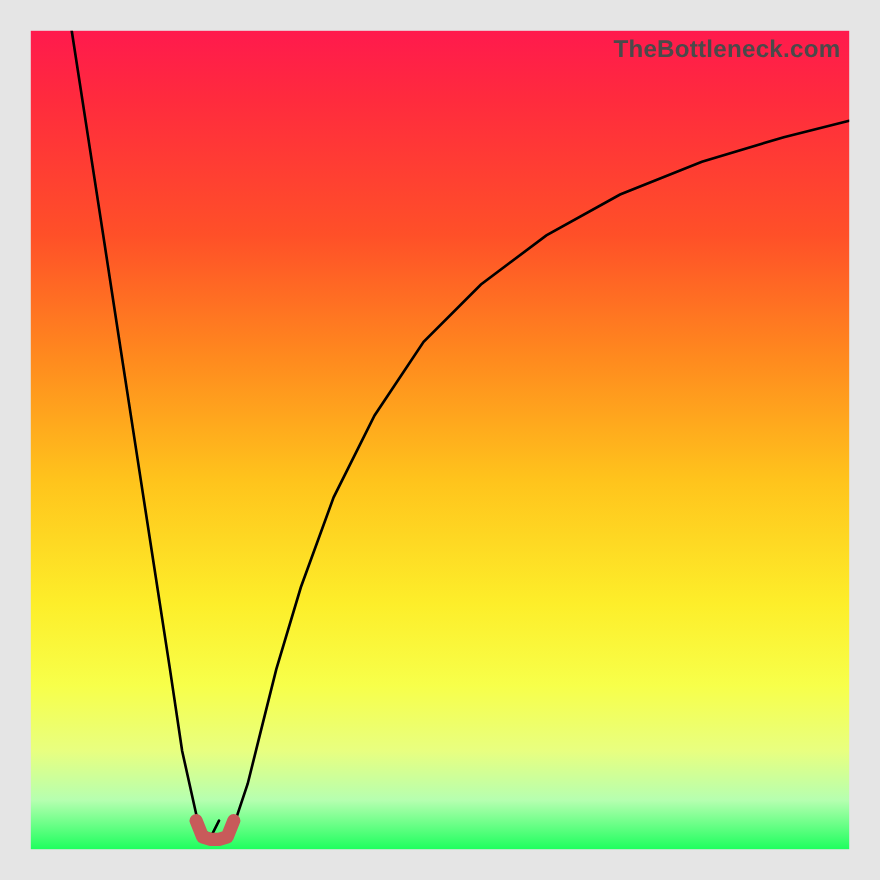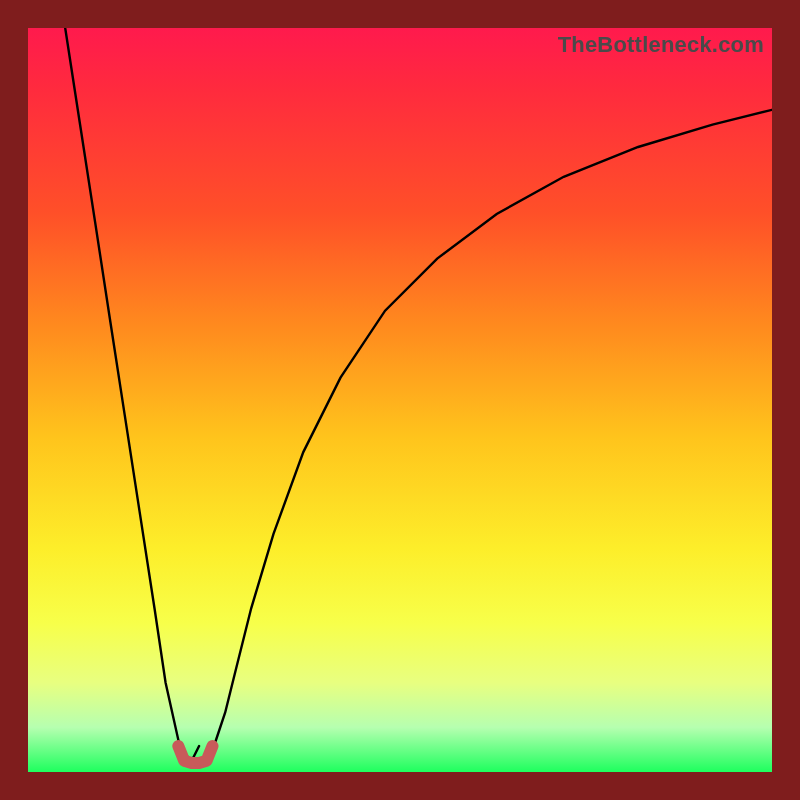--- a/index.html
+++ b/index.html
@@ -7,21 +7,21 @@
     padding: 0;
     width: 800px;
     height: 800px;
     overflow: hidden;
     font-family: Arial, Helvetica, sans-serif;
   }
   .frame {
     position: relative;
     width: 800px;
     height: 800px;
-    background: #7f1d1d;
+    background: #e5e5e5;
   }
   .plot-area {
     position: absolute;
     left: 28px;
     top: 28px;
     width: 744px;
     height: 744px;
     background: linear-gradient(
       to bottom,
       #ff1a4d 0%,

